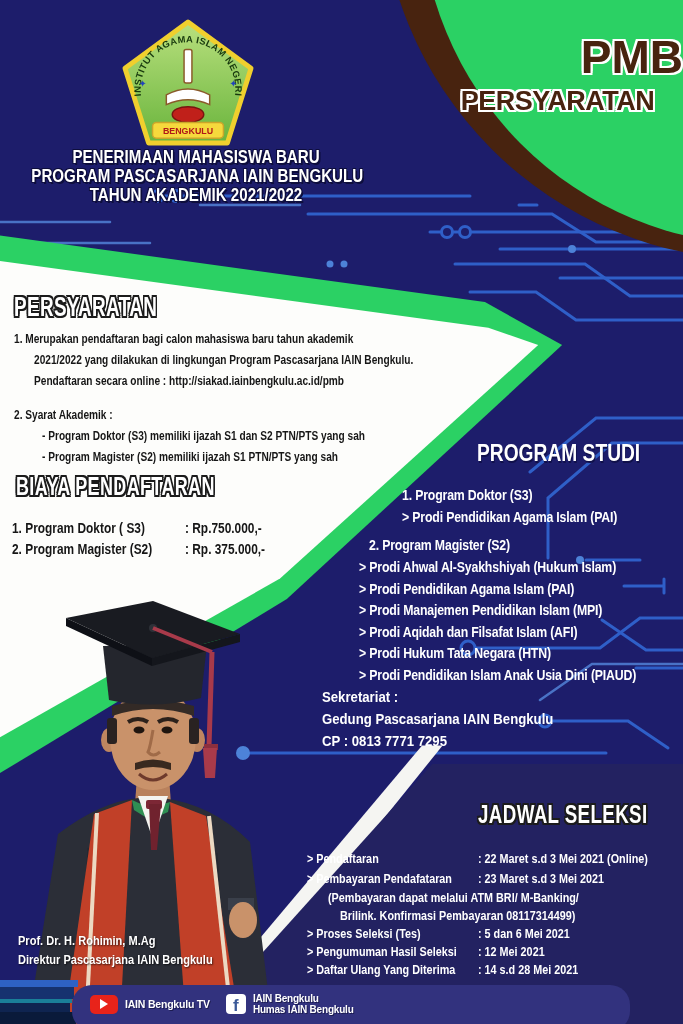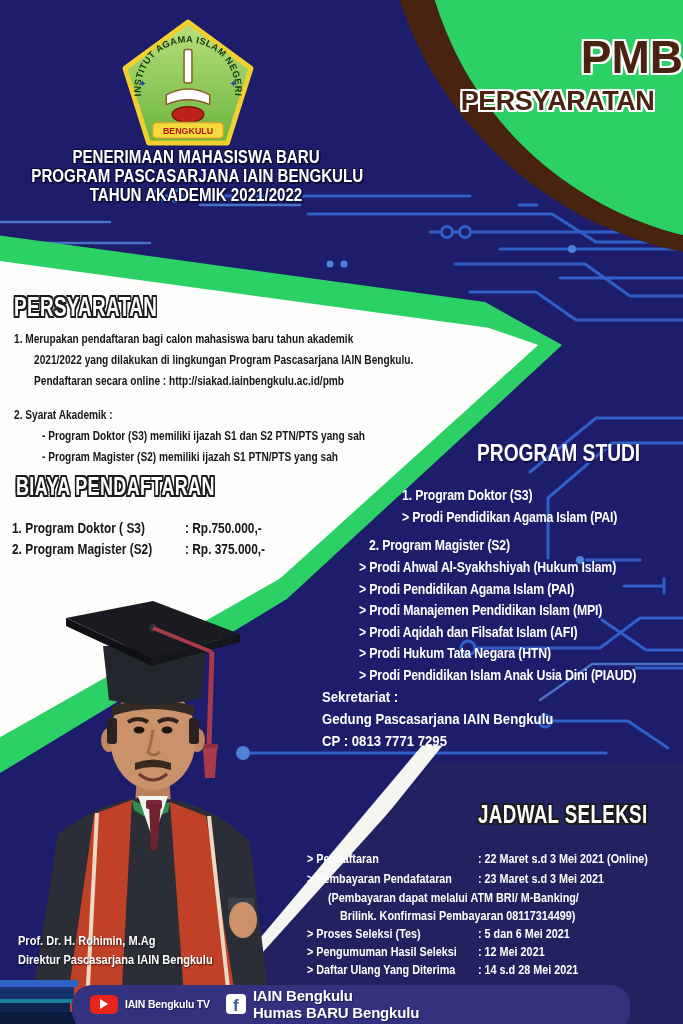--- a/index.html
+++ b/index.html
@@ -91,21 +91,21 @@
   #s4{top:1003px;width:70px;height:9px;background:#0f2450;}
   #s5{top:1012px;width:76px;height:12px;background:#0a1a3a;}
 
   
   .fbar{position:absolute;left:72px;top:985px;width:558px;height:46px;
     background:#32327e;border-radius:20px;display:flex;align-items:center;
     padding:0 10px 8px 18px;box-sizing:border-box;gap:7px;z-index:30;}
   .f-item{display:flex;align-items:center;gap:7px;margin-right:9px;}
   .f-label{color:#fff;font-size:10.5px;font-weight:800;letter-spacing:-.2px;
     text-shadow:1px 1px 0 #1c1c50;}
-  .f-label2{color:#fff;font-size:15px;font-weight:800;line-height:1.15;
+  .f-label2{color:#fff;font-size:10px;font-weight:800;line-height:1.15;
     letter-spacing:-.2px;text-shadow:1px 1px 0 #1c1c50;}
   .yt{width:28px;height:19px;background:#e8231a;border-radius:5px;
     display:flex;align-items:center;justify-content:center;flex:none;}
   .yt::after{content:"";border-left:8px solid #fff;border-top:5px solid transparent;
     border-bottom:5px solid transparent;}
   .fb{width:20px;height:20px;background:#fff;border-radius:4px;color:#3b5998;
     font-weight:900;font-size:17px;display:flex;align-items:flex-end;
     justify-content:center;overflow:hidden;line-height:.95;flex:none;}
   .ig{width:22px;height:22px;border-radius:6px;position:relative;flex:none;
     background:radial-gradient(circle at 30% 120%, #fdc468 0%, #f77737 30%, #e1306c 62%, #9b36b7 92%);}
@@ -294,18 +294,18 @@
 
   <div class="fbar">
     <div class="f-item">
       <span class="yt"></span>
       <span class="f-label">IAIN Bengkulu TV</span>
     </div>
     <div class="f-item">
       <span class="fb">f</span>
       <span class="f-label2">
         <span>IAIN Bengkulu</span><br>
-        <span>Humas BARU Bengkulu</span>
+        <span>Humas IAIN Bengkulu</span>
       </span>
     </div>
   </div>
 
 </div>
 
 </body></html>

